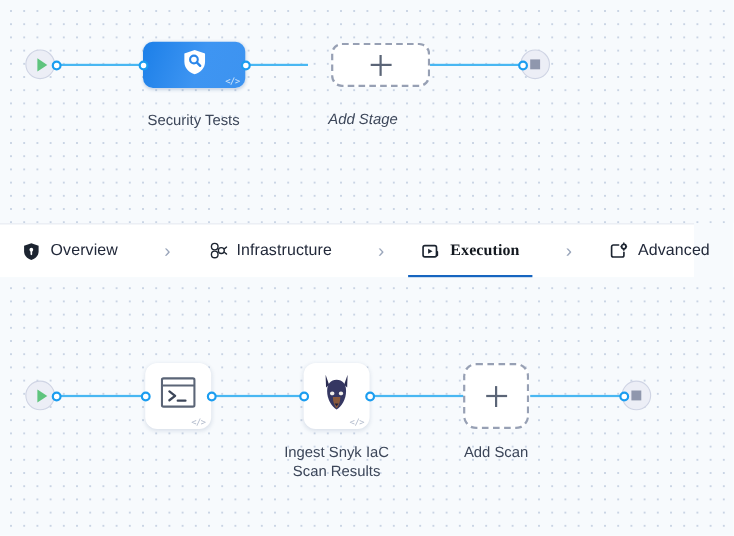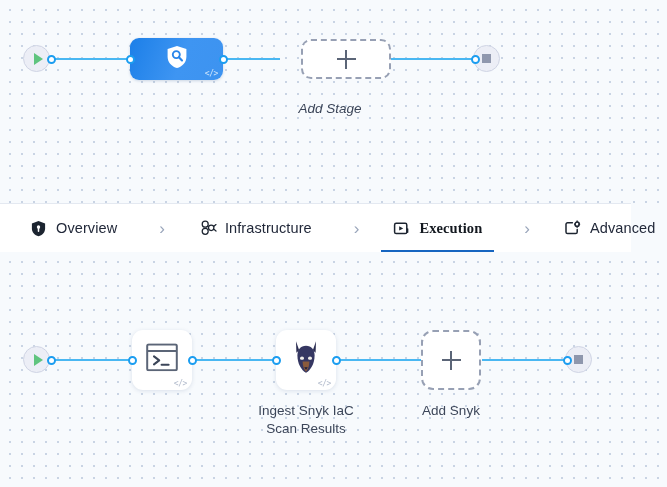--- a/index.html
+++ b/index.html
@@ -35,21 +35,20 @@
     position: absolute;
     left: 0;
     top: 203px;
     width: 631px;
     height: 49px;
     background: #ffffff;
     border-top: 1px solid #e4e9f1;
     display: flex;
     align-items: center;
     box-sizing: border-box;
-    padding-left: 10px;
   }
   .tab {
     display: flex;
     align-items: center;
     gap: 9px;
     height: 49px;
     box-sizing: border-box;
     padding: 0 4px;
     position: relative;
     cursor: pointer;
@@ -235,20 +234,21 @@
           <svg width="24" height="25" viewBox="0 0 24 25">
             <path d="M12 1.4 L21.4 4.6 V12.2 C21.4 18.0 17.2 22.0 12 23.6 C6.8 22.0 2.6 18.0 2.6 12.2 V4.6 Z" fill="#ffffff"></path>
             <circle cx="11.3" cy="10.1" r="3.5" fill="none" stroke="#2a86ea" stroke-width="1.9"></circle>
             <path d="M13.9 12.7 L17.0 15.9" stroke="#2a86ea" stroke-width="2.1" stroke-linecap="round"></path>
           </svg>
         </span>
         <span class="codebadge onblue">&lt;/&gt;</span>
       </div>
       <div class="port" style="left:126px; top:54.5px;"></div>
       <div class="port" style="left:219px; top:54.5px;"></div>
+      <div class="node-label" style="left:86px; top:101px; width:180px;">Security Tests</div>
 
       <div class="add-node" id="add-stage-node" style="left:301px; top:39px;">
         <span class="plus"></span>
       </div>
       <div class="node-label" style="left:240px; top:100px; width:180px;font-style:italic;">Add Stage</div>
 
       <div class="port" style="left:471px; top:54.5px;"></div>
       <div class="terminal-node" style="left:473px; top:45px;">
         <div class="stop-sq"></div>
       </div>
@@ -361,21 +361,21 @@
         <span class="codebadge ongray">&lt;/&gt;</span>
       </div>
       <div class="port" style="left:272px; top:103.5px;"></div>
       <div class="port" style="left:332px; top:103.5px;"></div>
       <div class="node-label" style="left:216px; top:150px; width:180px;">Ingest Snyk IaC
 Scan Results</div>
 
       <div class="add-node" id="add-step-node" style="left:421px; top:78px;">
         <span class="plus"></span>
       </div>
-      <div class="node-label" style="left:361px; top:150px; width:180px;">Add Snyk</div>
+      <div class="node-label" style="left:361px; top:150px; width:180px;">Add Scan</div>
 
       <div class="port" style="left:563px; top:103.5px;"></div>
       <div class="terminal-node" style="left:565px; top:94px;">
         <div class="stop-sq"></div>
       </div>
 
     </div>
   </div>
 
 </div>

